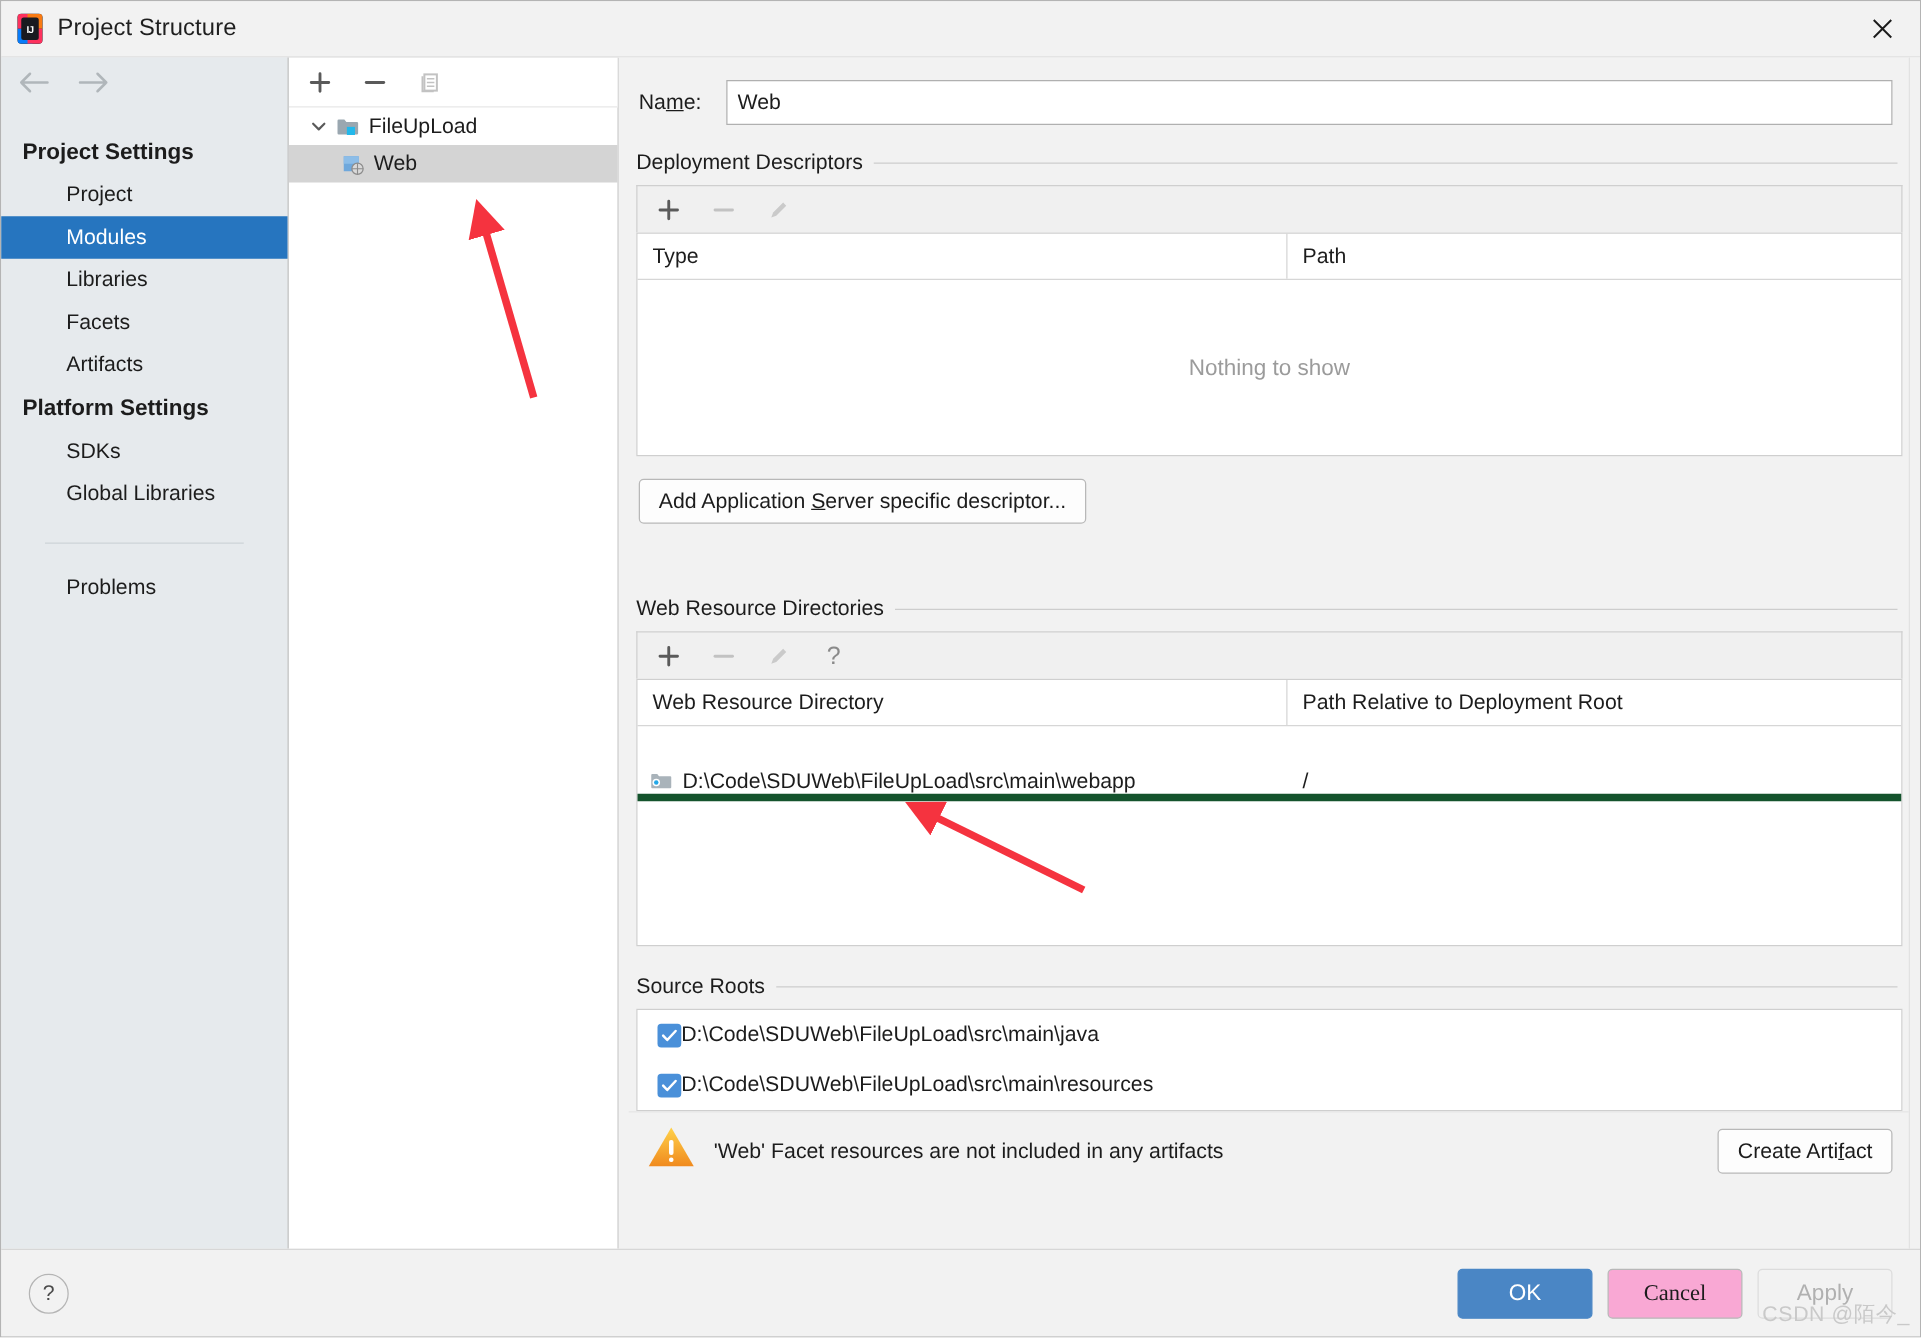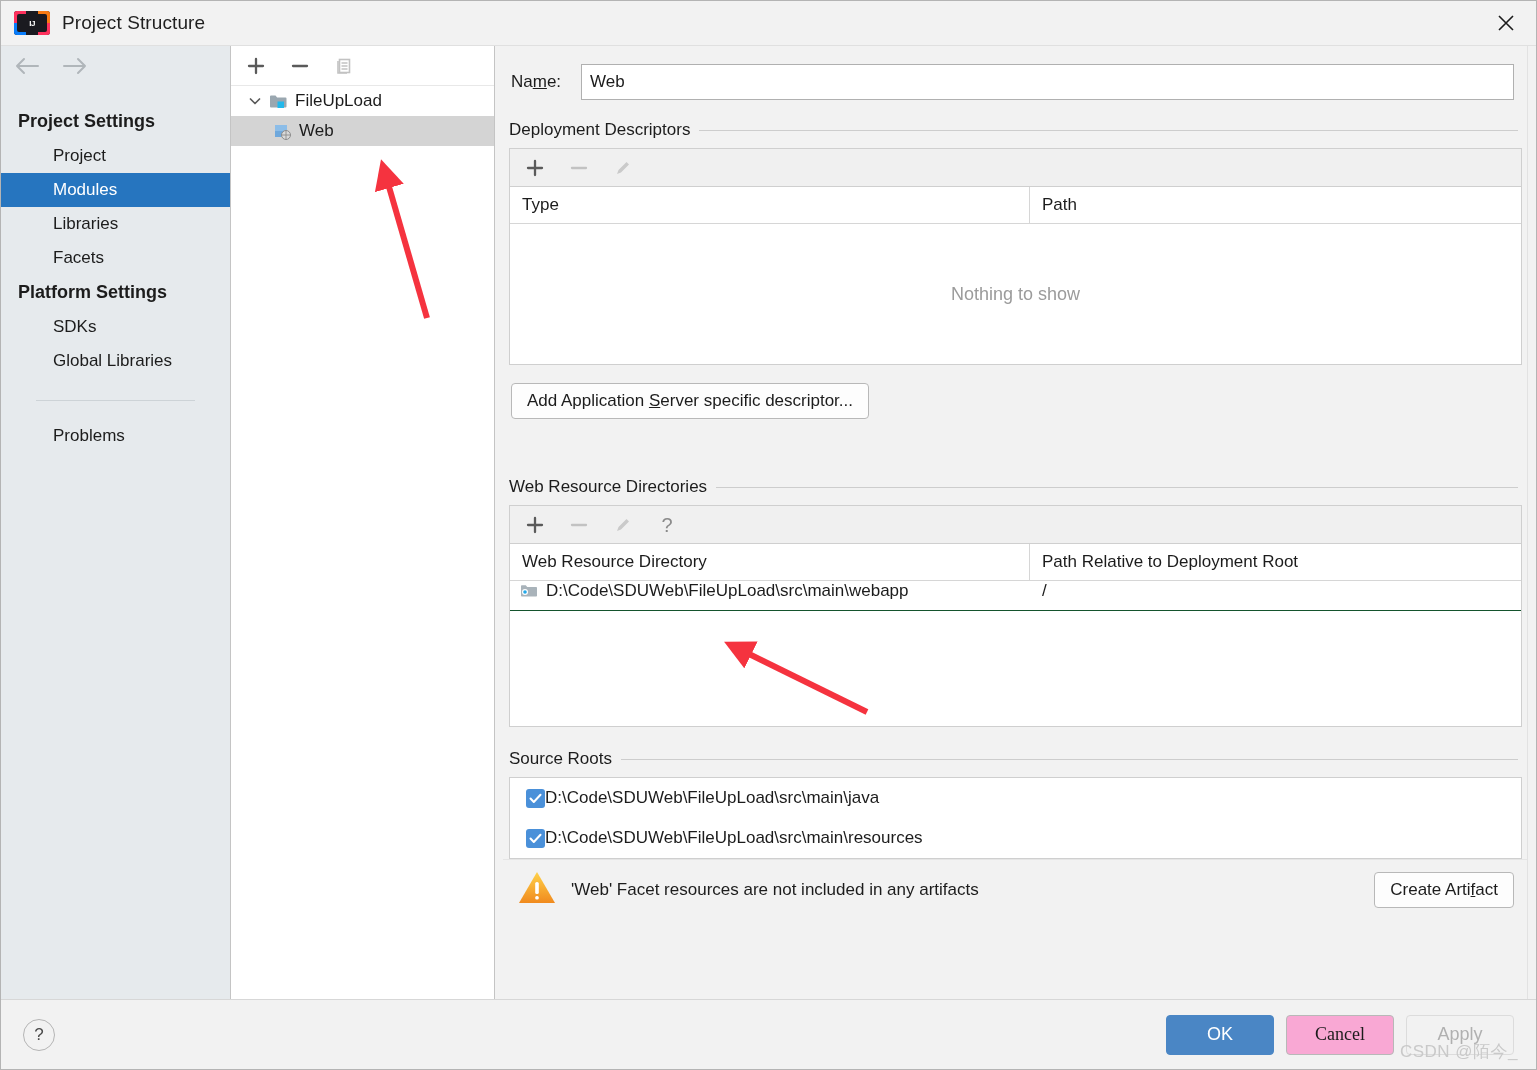--- a/index.html
+++ b/index.html
@@ -19,21 +19,21 @@
 
   
   #titlebar {
     height: 45px; min-height: 45px;
     background: #f2f2f2;
     display: flex; align-items: center;
     border-bottom: 1px solid #e0e0e0;
     position: relative;
   }
   #app-logo {
-    width: 36px; height: 24px; margin-left: 13px; margin-right: 12px;
+    width: 20px; height: 24px; margin-left: 13px; margin-right: 12px;
     border-radius: 3px; position: relative; overflow: hidden;
     background: #1a1a20;
   }
   #app-logo .q { position: absolute; width: 12px; height: 12px; }
   #app-logo .q1 { left: 0; top: 0; background: #fe315d; }
   #app-logo .q2 { right: 0; top: 0; background: #f97a12; }
   #app-logo .q3 { left: 0; bottom: 0; background: #087cfa; }
   #app-logo .q4 { right: 0; bottom: 0; background: #fe315d; }
   #app-logo .core {
     position: absolute; left: 3px; top: 3px; right: 3px; bottom: 3px;
@@ -136,21 +136,21 @@
   .grid { margin: 0 6px 0 6px; border: 1px solid #cfcfcf; background: #ffffff; }
   .grid-head { display: flex; height: 37px; border-bottom: 1px solid #d6d6d6; }
   .grid-head .cell { font-size: 17px; color: #1c1c1c; display: flex; align-items: center; padding-left: 12px; }
   .grid-head .cell.c1 { width: 520px; border-right: 1px solid #d6d6d6; }
   .grid-head .cell.c2 { flex: 1; }
   .grid-body { position: relative; }
   .empty-msg {
     display: flex; align-items: center; justify-content: center;
     color: #9b9b9b; font-size: 18px;
   }
-  .grid-row { display: flex; height: 30px; align-items: flex-start; border-bottom: 1px solid #14532d; }
+  .grid-row { display: flex; height: 30px; align-items: flex-end; border-bottom: 6px solid #14532d; margin-top: 30px; }
   .grid-row .cell { font-size: 17px; color: #1c1c1c; display: flex; align-items: center; }
   .grid-row .cell.c1 { width: 520px; padding-left: 10px; gap: 8px; }
   .grid-row .cell.c2 { flex: 1; padding-left: 12px; }
 
   .btn {
     background: #fdfdfd; border: 1px solid #b8b8b8; border-radius: 4px;
     font-size: 17px; color: #1c1c1c; padding: 7px 15px;
     font-family: "Liberation Sans", sans-serif; cursor: pointer;
   }
 
@@ -186,21 +186,21 @@
   .fbtn {
     min-width: 108px; height: 40px; border-radius: 4px;
     font-size: 18px; font-family: "Liberation Sans", sans-serif;
     display: flex; align-items: center; justify-content: center; cursor: pointer;
   }
   .fbtn.primary { background: #4a86c5; color: #ffffff; border: 1px solid #4a86c5; }
   .fbtn.normal { background: #f9a8d4; color: #1c1c1c; border: 1px solid #b8b8b8; font-family: Liberation Serif, serif; }
   .fbtn.disabled { background: #f2f2f2; color: #b0b0b0; border: 1px solid #dcdcdc; cursor: default; }
 
   #watermark {
-    position: absolute; right: 18px; bottom: 6px;
+    position: absolute; right: 8px; bottom: 6px;
     font-size: 17px; color: #c9c9c9; letter-spacing: 0.5px;
     pointer-events: none; white-space: nowrap;
   }
 
   
   #annots { position: absolute; left: 0; top: 0; width: 1537px; height: 1070px; pointer-events: none; }
   u { text-decoration: underline; }
 </style>
 </head>
 <body>
@@ -238,20 +238,21 @@
             </svg>
         </span>
       </div>
 
       <div id="sidebar-list">
         <div class="sb-group">Project Settings</div>
         <div class="sb-item">Project</div>
         <div class="sb-item selected">Modules</div>
         <div class="sb-item">Libraries</div>
         <div class="sb-item">Facets</div>
+        <div class="sb-item">Artifacts</div>
 
         <div class="sb-group">Platform Settings</div>
         <div class="sb-item">SDKs</div>
         <div class="sb-item">Global Libraries</div>
 
         <div class="sb-sep"></div>
         <div class="sb-item">Problems</div>
       </div>
     </div>
 

